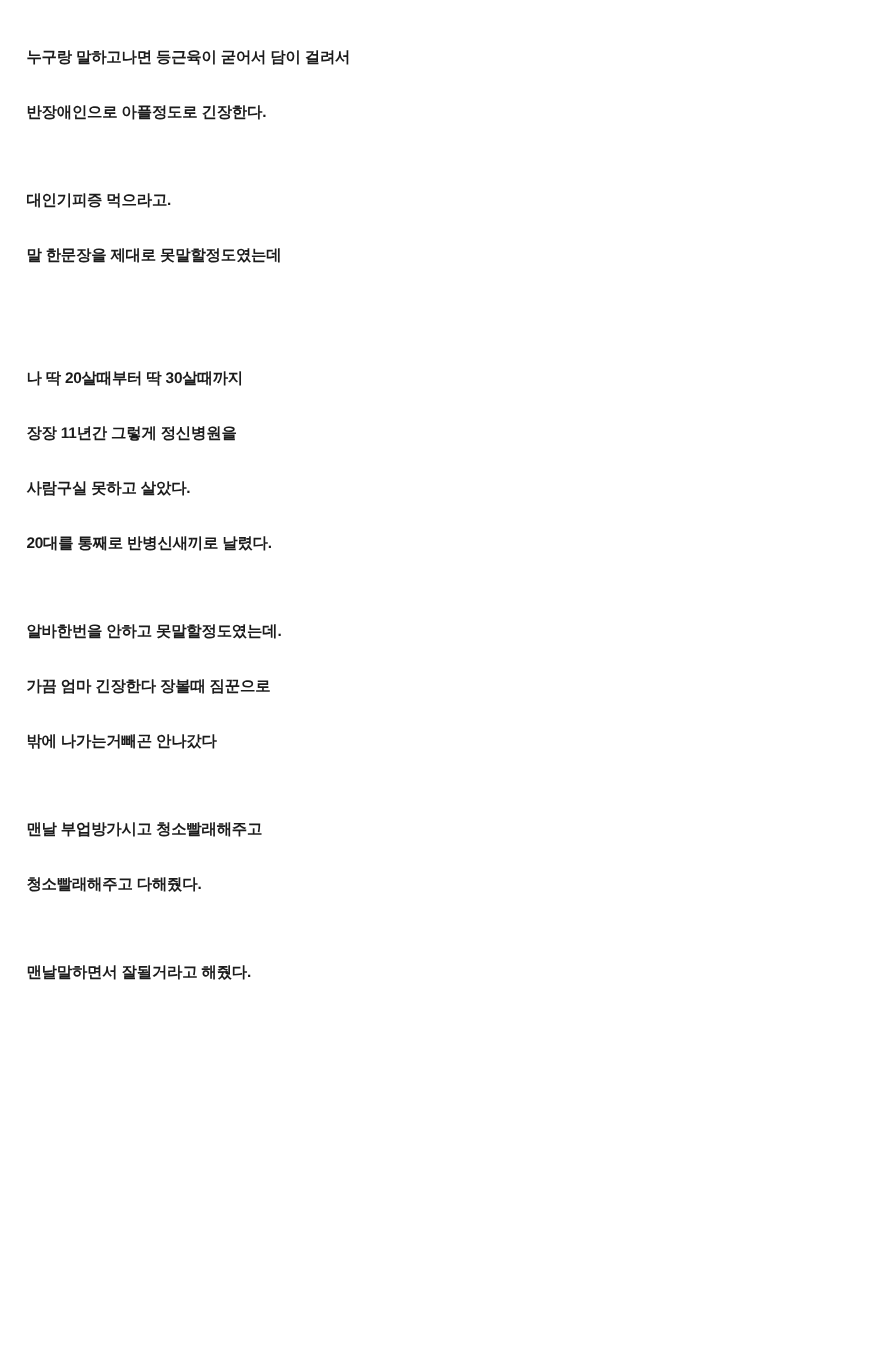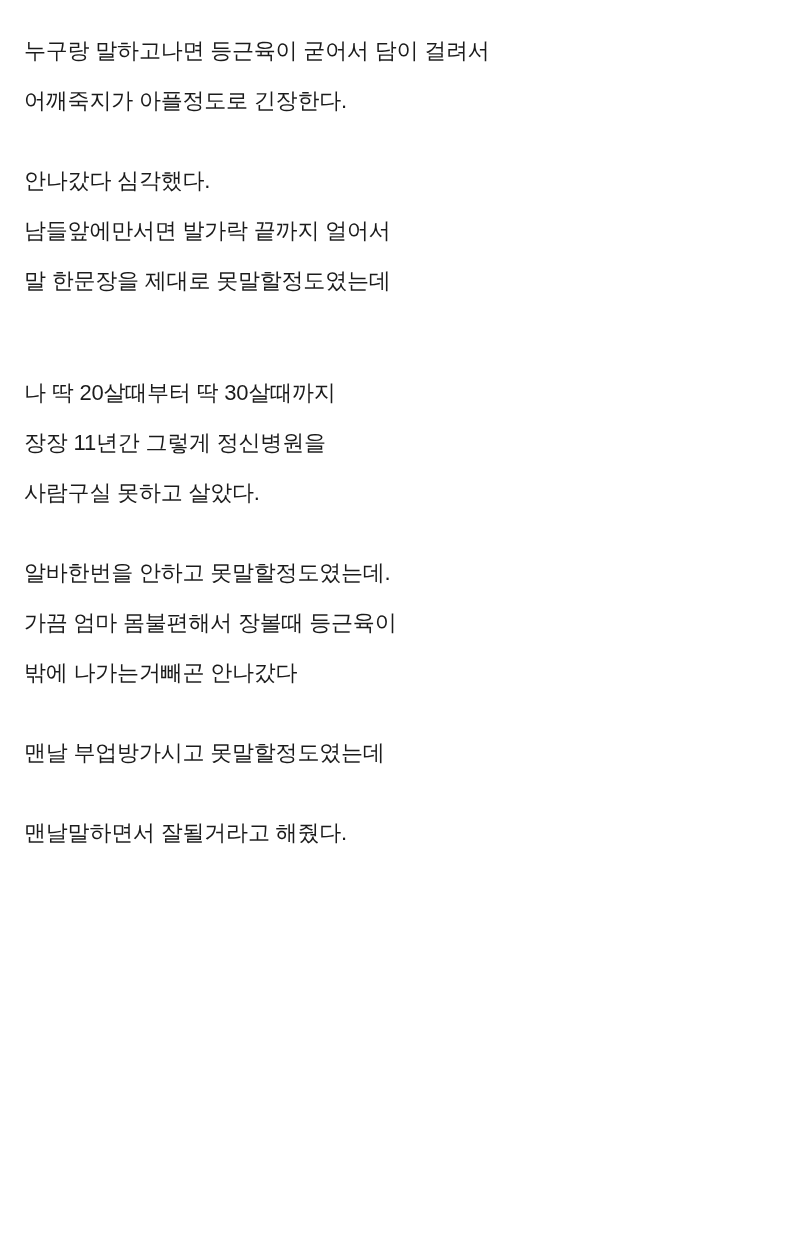--- a/index.html
+++ b/index.html
@@ -23,57 +23,58 @@
   .block {
     margin: 0 0 30px 0;
   }
   .block:last-child {
     margin-bottom: 0;
   }
   .block.gap-large {
     margin-bottom: 62px;
   }
   .line {
-    font-size: 22px;
+    font-size: 14px;
     line-height: 50px;
     letter-spacing: -0.2px;
     white-space: pre-wrap;
     color: #1b1b1b;
-    font-weight: 400;
+    font-weight: 700;
   }
 </style>
 </head>
 <body>
 
 <div class="page">
 
   <div class="block">
     <div class="line">누구랑 말하고나면 등근육이 굳어서 담이 걸려서</div>
-    <div class="line">어깨죽지가 아플정도로 긴장한다.</div>
+    <div class="line">반장애인으로 아플정도로 긴장한다.</div>
   </div>
 
   <div class="block gap-large">
-    <div class="line">안나갔다 심각했다.</div>
-    <div class="line">남들앞에만서면 발가락 끝까지 얼어서</div>
+    <div class="line">대인기피증 먹으라고.</div>
     <div class="line">말 한문장을 제대로 못말할정도였는데</div>
   </div>
 
   <div class="block">
     <div class="line">나 딱 20살때부터 딱 30살때까지</div>
     <div class="line">장장 11년간 그렇게 정신병원을</div>
     <div class="line">사람구실 못하고 살았다.</div>
+    <div class="line">20대를 통째로 반병신새끼로 날렸다.</div>
   </div>
 
   <div class="block">
     <div class="line">알바한번을 안하고 못말할정도였는데.</div>
-    <div class="line">가끔 엄마 몸불편해서 장볼때 등근육이</div>
+    <div class="line">가끔 엄마 긴장한다 장볼때 짐꾼으로</div>
     <div class="line">밖에 나가는거빼곤 안나갔다</div>
   </div>
 
   <div class="block">
-    <div class="line">맨날 부업방가시고 못말할정도였는데</div>
+    <div class="line">맨날 부업방가시고 청소빨래해주고</div>
+    <div class="line">청소빨래해주고 다해줬다.</div>
   </div>
 
   <div class="block">
     <div class="line">맨날말하면서 잘될거라고 해줬다.</div>
   </div>
 
 </div>
 
 </body></html>

